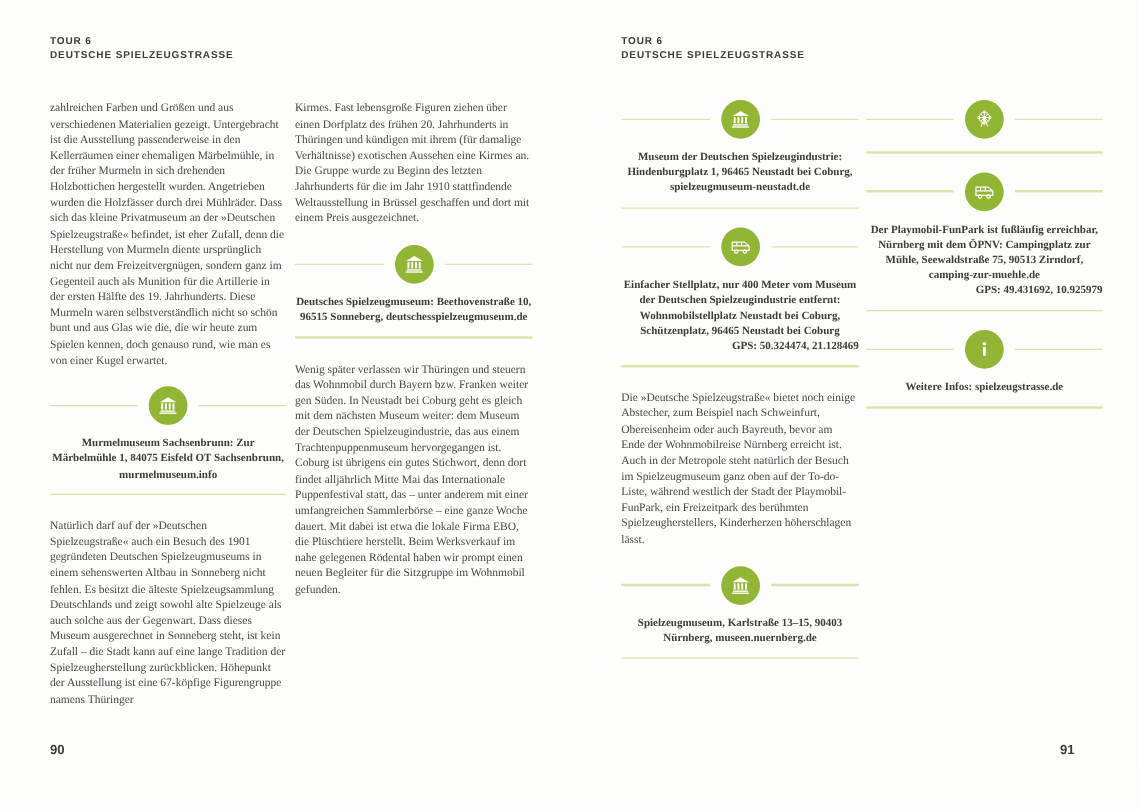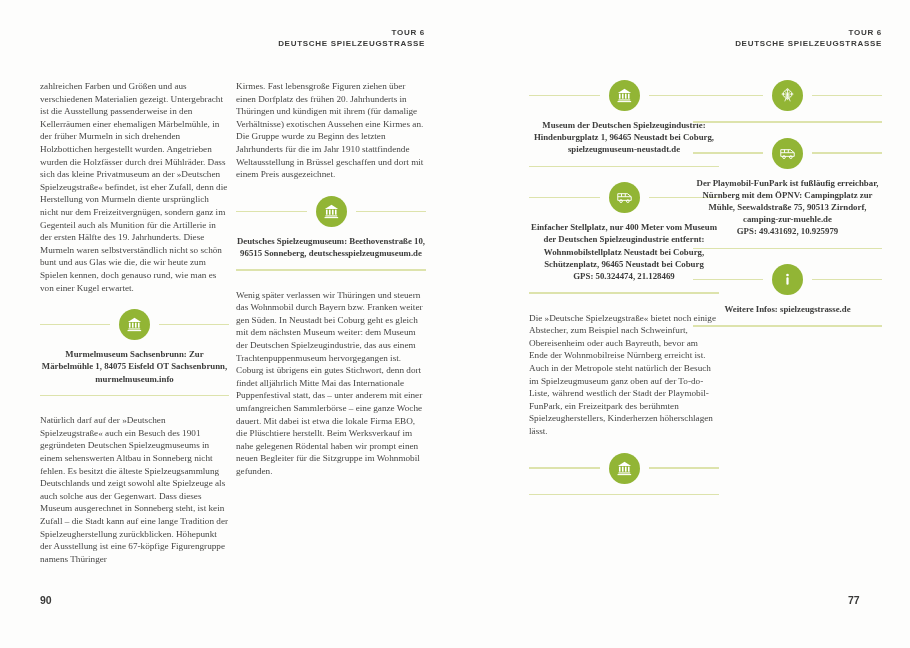--- a/index.html
+++ b/index.html
@@ -2,50 +2,50 @@
 <html><head>
 <meta charset="utf-8">
 <style>
   html,body{margin:0;padding:0;background:#e9e9e7;}
   .spread{
     position:relative;width:910px;height:648px;margin:0 auto;
     background:#fdfdfc;overflow:hidden;
     font-family:"Liberation Sans",sans-serif;color:#454544;
   }
   .running-header{
-    position:absolute;top:27px;text-align:right;
+    position:absolute;top:27px;text-align:left;
     font-size:8px;font-weight:bold;letter-spacing:.7px;
     line-height:11px;color:#3b3b3a;
   }
   .running-header.left{left:40px;width:385px;}
   .running-header.right{left:497px;width:385px;}
   .col{position:absolute;top:78px;font-family:Liberation Serif, serif;}
   .col1{left:40px;width:189px;}
   .col2{left:236px;width:190px;}
-  .col3{left:497px;width:190px;margin-left:32px;}
+  .col3{left:497px;width:190px;}
   .col4{left:693px;width:189px;}
   p.body{
     margin:0;padding-top:12px;font-size:9.2px;line-height:12.6px;
     color:#464645;text-align:left;
   }
   .infobox{margin:15px 0 6px;}
   .col3 .infobox.first, .col4 .infobox.first{margin-top:2px;}
   .rule-row{display:flex;align-items:center;gap:9px;}
   .rule{flex:1;height:1.5px;background:#dde3ac;}
   .icon-circle{
     flex:0 0 auto;width:31px;height:31px;border-radius:50%;
     background:#92b535;display:flex;align-items:center;justify-content:center;
   }
   .box-text{
     margin-top:8px;font-size:8.8px;font-weight:bold;line-height:12.2px;
     text-align:center;color:#3c3c3b;
   }
   .box-gps{
     font-size:8.8px;font-weight:bold;line-height:12.2px;
-    text-align:center;color:#3c3c3b;
+    text-align:right;color:#3c3c3b;
   }
   .rule-bottom{height:1.5px;background:#dde3ac;margin-top:10px;}
   .page-number{
     position:absolute;top:594px;font-size:10.5px;font-weight:bold;color:#3a3a39;
   }
   .page-number.left{left:40px;}
   .page-number.right{left:848px;}
   svg{display:block;}
 </style>
 </head>
@@ -168,20 +168,21 @@
             <rect x="5" y="9.7" width="2" height="6.3"></rect>
             <rect x="8.8" y="9.7" width="2" height="6.3"></rect>
             <rect x="12.6" y="9.7" width="2" height="6.3"></rect>
             <rect x="16.4" y="9.7" width="2" height="6.3"></rect>
             <rect x="4.3" y="16.9" width="14.9" height="1.4"></rect>
             <rect x="3.2" y="19" width="17.2" height="1.4"></rect>
           </svg>
         </span>
         <span class="rule"></span>
       </div>
+      <div class="box-text">Spielzeugmuseum, Karlstraße 13–15, 90403 Nürnberg, museen.nuernberg.de</div>
       <div class="rule-bottom"></div>
     </div>
   </div>
 
   <div class="col col4">
 
     <div class="infobox first">
       <div class="rule-row">
         <span class="rule"></span>
         <span class="icon-circle">
@@ -233,15 +234,15 @@
           </svg>
         </span>
         <span class="rule"></span>
       </div>
       <div class="box-text">Weitere Infos: spielzeugstrasse.de</div>
       <div class="rule-bottom"></div>
     </div>
   </div>
 
   <div class="page-number left">90</div>
-  <div class="page-number right">77</div>
+  <div class="page-number right">91</div>
 
 </div>
 
 </body></html>

